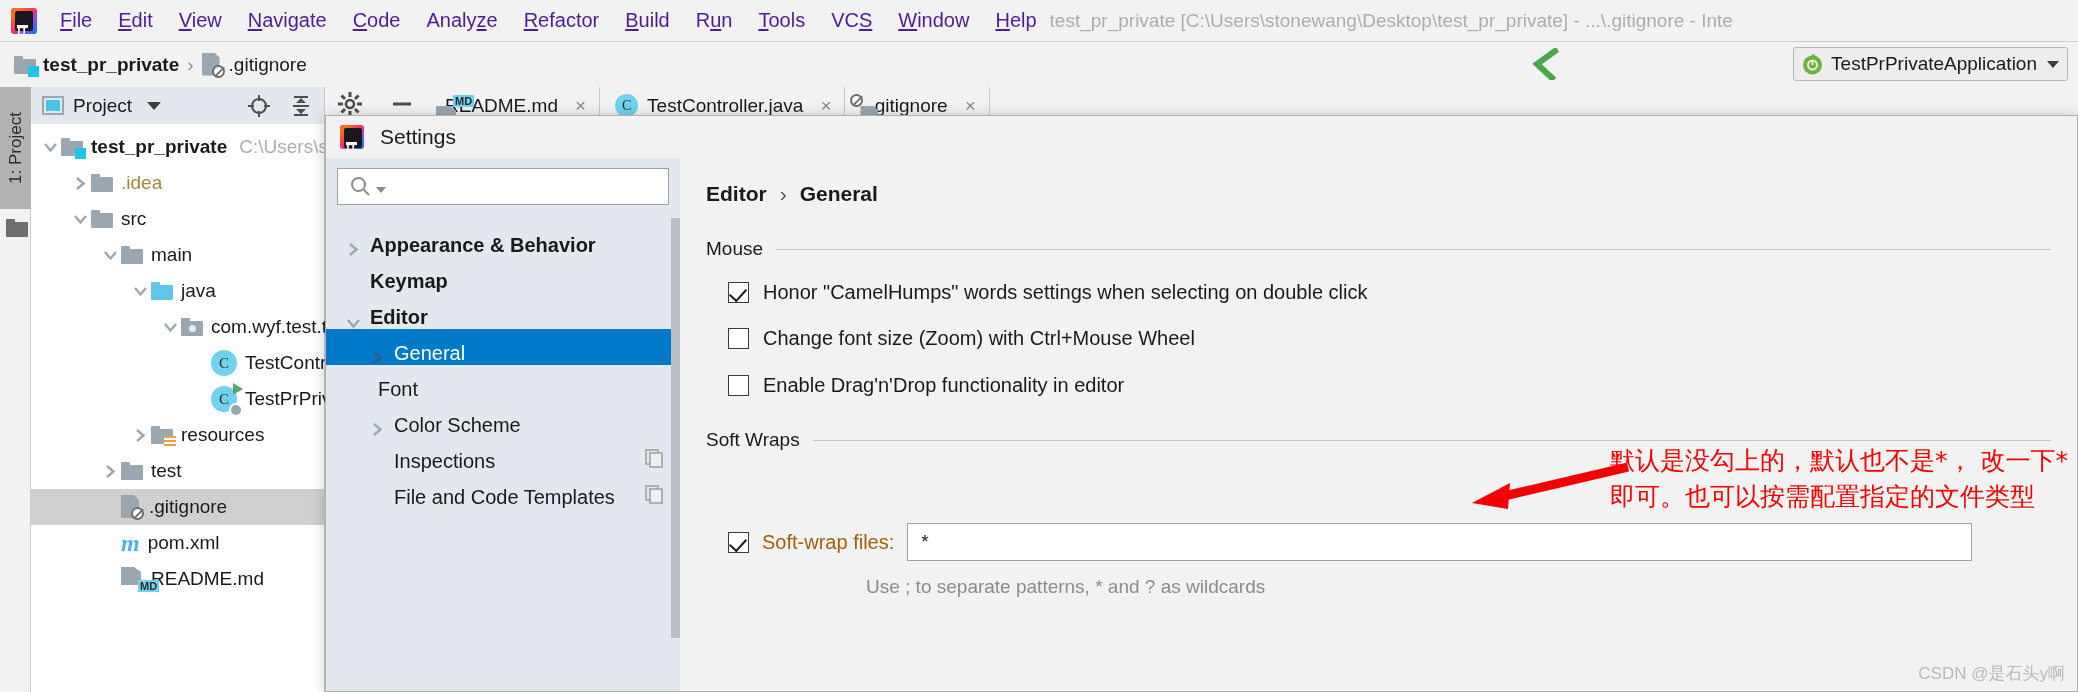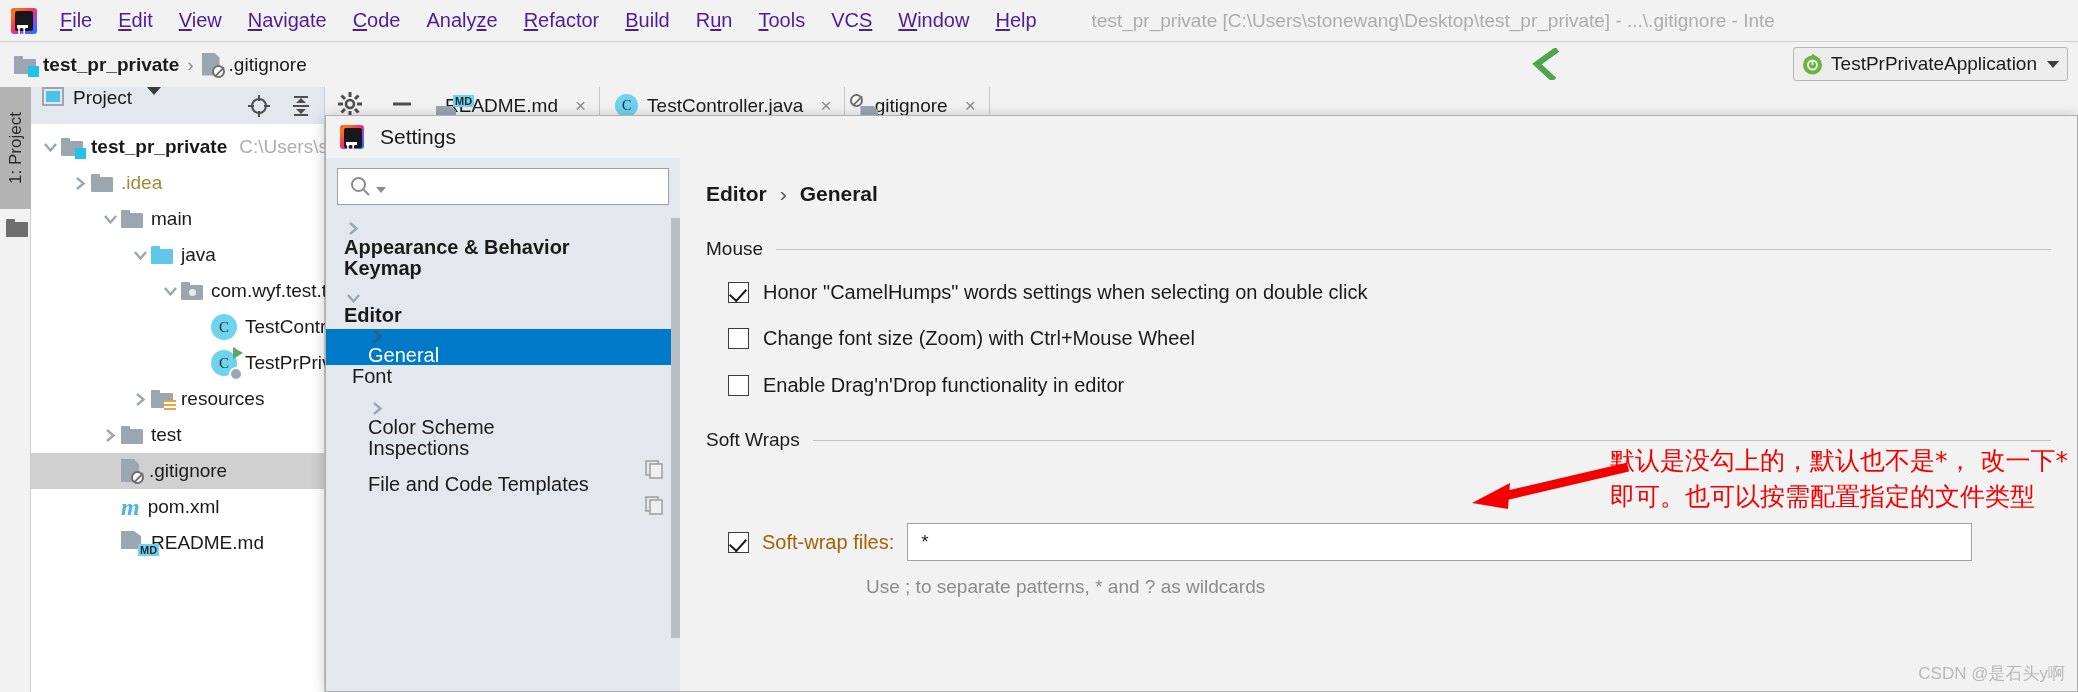--- a/index.html
+++ b/index.html
@@ -17,21 +17,21 @@
              background:#f2f2f2; display:flex; align-items:center; }
   .ij-logo { width:30px; height:30px; margin-left:9px; margin-right:8px; position:relative; flex:none; }
   .ij-logo .sq { position:absolute; inset:2px 2px 2px 2px; border-radius:3px;
         background:linear-gradient(135deg,#fe315d 0%, #f97a12 12%, #fe315d 45%, #6b57ff 75%, #077cfb 100%); }
   .ij-logo .blk { position:absolute; left:6px; top:5px; width:18px; height:20px; background:#17171c; border-radius:2px; }
   .ij-logo .ij  { position:absolute; left:8px; top:20px; color:#fff; font-size:10px; font-weight:bold;
         font-family:Liberation Serif, serif; letter-spacing:0px;}
   .ij-logo .bar { position:absolute; left:8px; top:19px; width:11px; height:3px; background:#fff; }
   .menuitem { padding:4px 13px; font-size:20px; color:#4c1d95; white-space:nowrap; cursor:default; }
   .menuitem u { text-decoration:underline; text-underline-offset:2px; }
-  .wintitle { font-size:19px; color:#adadad; margin-left:42px; white-space:nowrap; overflow:hidden; }
+  .wintitle { font-size:19px; color:#adadad; white-space:nowrap; overflow:hidden; }
 
   
   .navbar { position:absolute; left:0; top:41px; width:2078px; height:46px;
             background:#f2f2f2; border-top:1px solid #cdcdcd; display:flex; align-items:center; }
   .crumb { display:flex; align-items:center; gap:7px; font-size:19px; color:#1a1a1a; }
   .crumb.bold { font-weight:bold; }
   .crumb-sep { color:#8c8c8c; font-size:19px; margin:0 8px; }
   .nav-left { display:flex; align-items:center; margin-left:14px; }
 
   .run-widget { position:absolute; right:10px; top:47px; height:34px; display:flex; align-items:center;
@@ -42,21 +42,21 @@
 
   
   .stripe { position:absolute; left:0; top:87px; width:31px; height:605px; background:#f2f2f2; border-right:1px solid #cdcdcd;}
   .stripe .tab { position:absolute; left:0; top:0; width:31px; height:122px; background:#b3b3b3;
                  display:flex; align-items:center; justify-content:center; }
   .stripe .tab span { transform:rotate(-90deg); white-space:nowrap; font-size:17px; color:#2b2b2b; }
   .stripe .folder-ic { position:absolute; left:6px; top:132px; }
 
   
   .projpanel { position:absolute; left:31px; top:87px; width:294px; height:605px; background:#fff; border-right:1px solid #cdcdcd;}
-  .proj-header { height:37px; background:#e3e7ee; display:flex; padding-left:11px; gap:9px;}
+  .proj-header { height:37px; background:#e3e7ee; display:flex; align-items:center; padding-left:11px; gap:9px;}
   .proj-header .title { font-size:19px; color:#1a1a1a; }
   .proj-header .dd { width:0;height:0;border-left:7px solid transparent;border-right:7px solid transparent;border-top:8px solid #3c3c3c; margin-left:6px;}
   .tree { position:relative; padding-top:5px; font-size:19px; color:#1a1a1a;}
   .trow { height:36px; display:flex; align-items:center; white-space:nowrap; }
   .trow.sel { background:#d0d0d0; }
   .trow .twisty { width:22px; display:inline-flex; justify-content:center; align-items:center; flex:none;}
   .trow .ic { margin-right:8px; flex:none; display:inline-flex; align-items:center;}
   .trow .lbl { }
   .trow .lbl.b { font-weight:bold; }
   .trow .path { color:#adadad; margin-left:12px; }
@@ -99,21 +99,21 @@
             background:#f2f2f2; border:1px solid #b0b0b0; box-shadow:0 2px 14px rgba(0,0,0,.22); }
   .dlg-title { height:42px; display:flex; align-items:center; gap:14px; padding-left:12px; background:#f2f2f2;}
   .dlg-title .t { font-size:21px; color:#1a1a1a;}
   .dlg-body { position:absolute; left:0; top:42px; right:0; bottom:0; display:flex; }
   .dlg-left { width:354px; background:#e3e7ee; position:relative; }
   .search { margin:10px 11px 0 11px; height:37px; background:#fff; border:1px solid #a0a0a0;
             display:flex; align-items:center; padding-left:11px; gap:4px;}
   .search input { border:0; outline:none; font-size:18px; width:250px; background:transparent;
                   font-family:"Liberation Sans",sans-serif;}
   .stree { margin-top:16px; font-size:20px; color:#1a1a1a; }
-  .srow { height:36px; display:flex; align-items:flex-start; white-space:nowrap; padding-left:14px;flex-direction:column;}
+  .srow { height:36px; display:flex; align-items:flex-end; white-space:nowrap; padding-left:14px;}
   .srow.bold { font-weight:bold; }
   .srow.sel { background:#0079c8; color:#fff; }
   .srow .tw { width:26px; display:inline-flex; justify-content:center; flex:none;}
   .srow .sb { margin-left:4px; }
   .srow .gear2 { margin-left:auto; margin-right:16px; opacity:.75;}
   .lscroll { position:absolute; right:0; top:60px; width:9px; height:420px; background:#b9bec7; }
   .dlg-right { flex:1; background:#f2f2f2; position:relative; padding:24px 0 0 0; overflow:hidden;}
   .bcrumb { font-size:21px; font-weight:bold; color:#1a1a1a; margin-left:26px; display:flex; align-items:center; gap:13px;}
   .bcrumb .sep { color:#555; font-weight:normal; }
   .group { margin:32px 0 0 26px; display:flex; align-items:center; gap:13px; }
@@ -257,20 +257,34 @@
         </span>
         <span class="ic">
             <span class="folder">
               <span class="tabp"></span>
               <span class="body"></span>
             </span>
           </span>
         <span class="lbl" style="color:#9f8a3a">.idea</span>
       </div>
 
+      <div class="trow" style="padding-left:38px">
+        <span class="twisty">
+          <svg width="15" height="11" viewBox="0 0 15 11">
+              <path d="M2 2 L7.5 8.5 L13 2" stroke="#9aa7b0" stroke-width="2.4" fill="none"></path>
+            </svg>
+        </span>
+        <span class="ic">
+            <span class="folder">
+              <span class="tabp"></span>
+              <span class="body"></span>
+            </span>
+          </span>
+        <span class="lbl">src</span>
+      </div>
 
       <div class="trow" style="padding-left:68px">
         <span class="twisty">
           <svg width="15" height="11" viewBox="0 0 15 11">
               <path d="M2 2 L7.5 8.5 L13 2" stroke="#9aa7b0" stroke-width="2.4" fill="none"></path>
             </svg>
         </span>
         <span class="ic">
             <span class="folder">
               <span class="tabp"></span>

